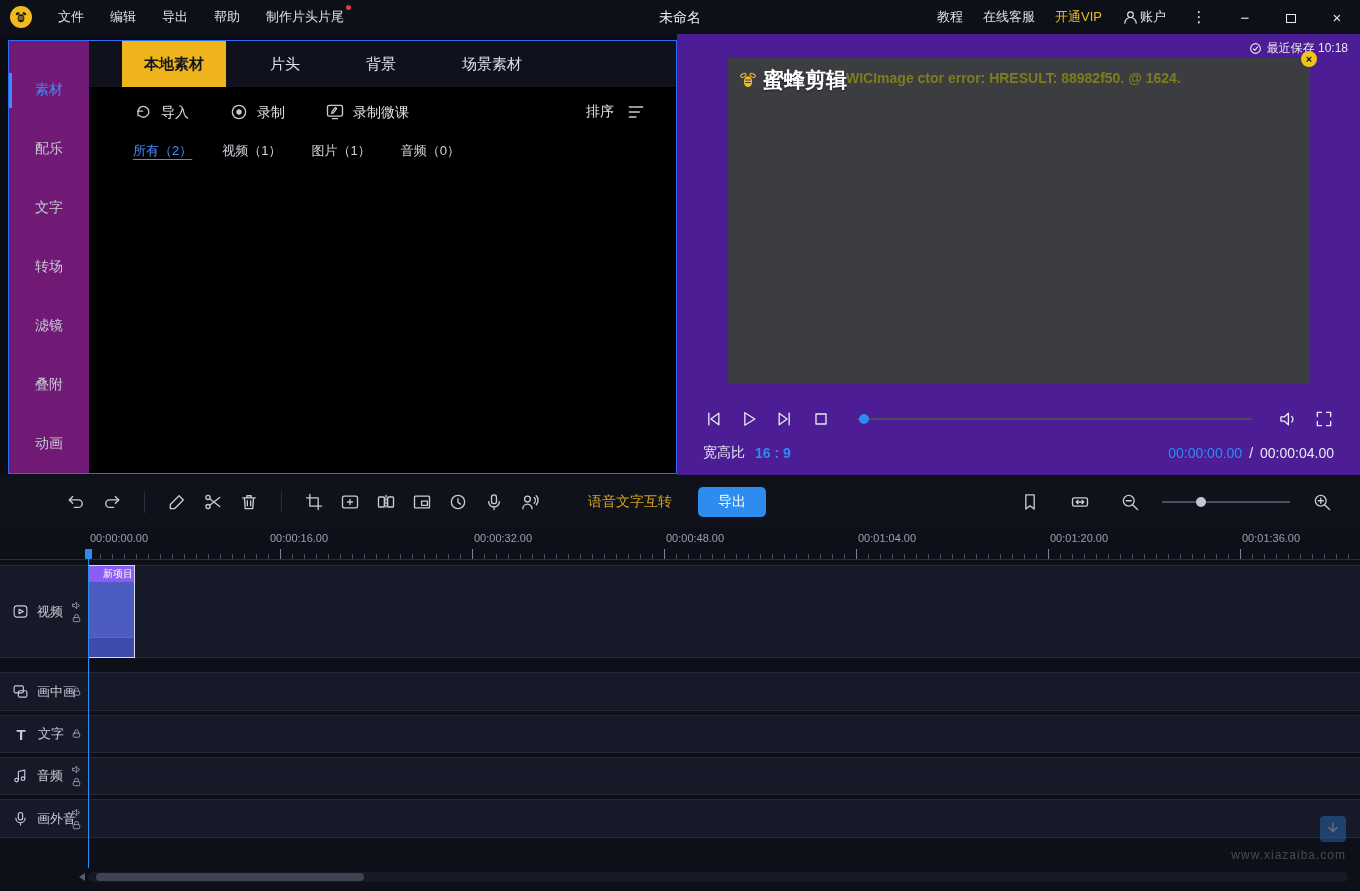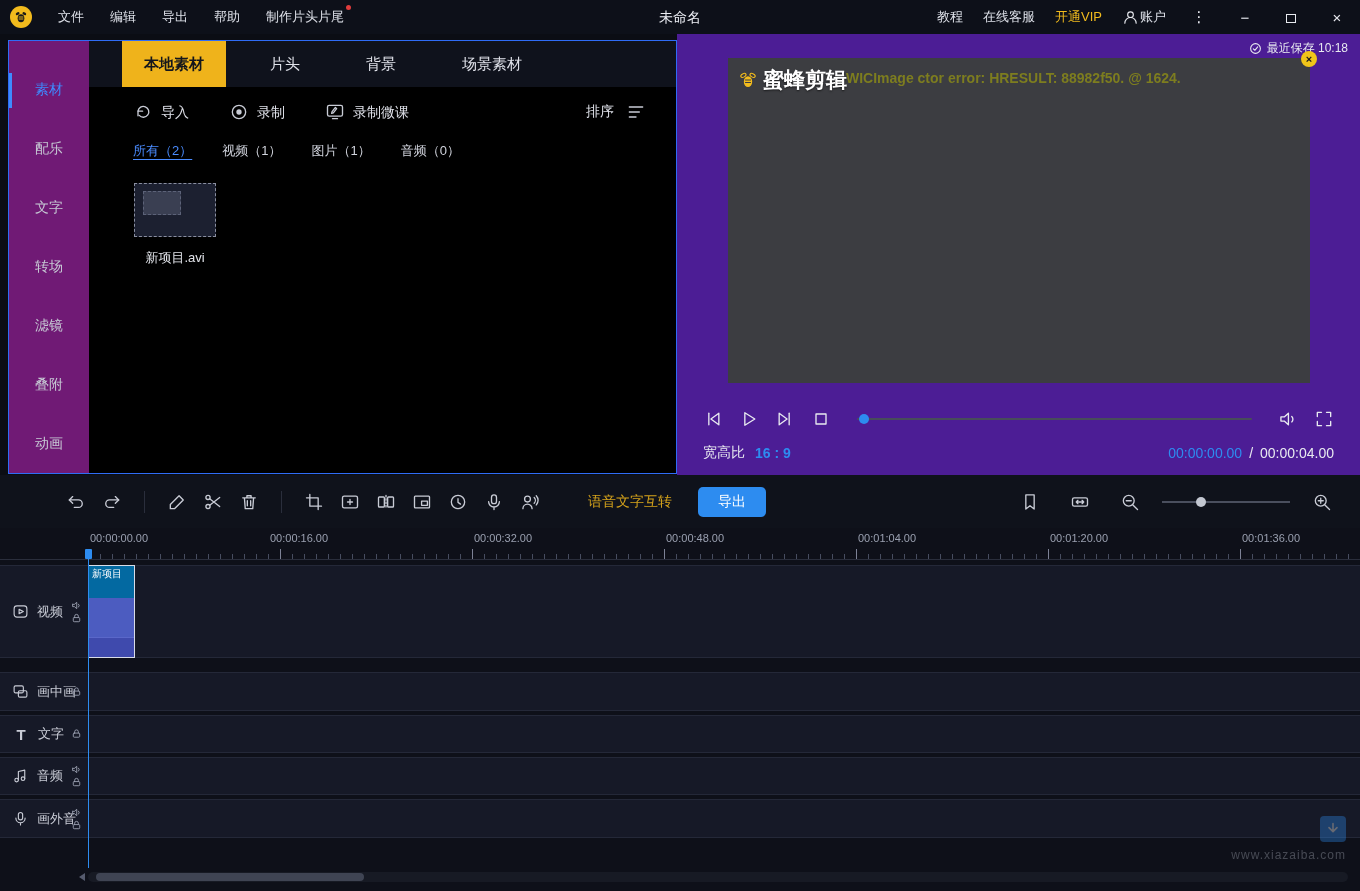--- a/index.html
+++ b/index.html
@@ -83,21 +83,21 @@
 .ruler-ticks{position:absolute;left:88px;right:0;bottom:0;height:10px;
  background-image:repeating-linear-gradient(to right,#7d8296 0 1px,transparent 1px 192px),repeating-linear-gradient(to right,#474d60 0 1px,transparent 1px 12px);
  background-size:100% 10px,100% 5px;background-position:left bottom,left bottom;background-repeat:no-repeat}
 .trow{position:absolute;left:0;right:0;background:#161927;border-top:1px solid #242838;border-bottom:1px solid #242838}
 .thead{position:absolute;left:0;top:0;bottom:0;width:88px;display:flex;align-items:center;padding-left:12px;gap:8px}
 .tlabel{font-size:13px;color:#c9ccd6;white-space:nowrap}
 .tmini{position:absolute;right:6px;top:50%;transform:translateY(-50%);display:flex;flex-direction:column;gap:2px;align-items:center}
 .tglyph{font-size:15px;color:#c9ccd6;font-weight:bold;width:18px;text-align:center}
 .tlane{position:absolute;left:88px;right:0;top:0;bottom:0}
 .clip{position:absolute;left:0;top:-1px;bottom:-1px;width:47px;border:1px solid #d8dce8;display:flex;flex-direction:column;overflow:hidden}
-.clip-label{height:32px;background:#0369a1;color:#fff;font-size:10px;line-height:16px;padding-left:3px;white-space:nowrap}
+.clip-label{height:16px;background:#8b5cf6;color:#fff;font-size:10px;line-height:16px;padding-left:14px;white-space:nowrap}
 .clip-body{flex:1;background:#4c5cc0}
 .clip-foot{height:20px;background:#3f4aad;border-top:1px solid #5a67c9}
 .playhead-line{position:absolute;left:88px;top:22px;height:318px;width:1px;background:#2d8cf0;z-index:20}
 .playhead-handle{position:absolute;left:85px;top:21px;width:7px;height:10px;background:#2d8cf0;border-radius:1px;z-index:21}
 .hscroll{position:absolute;left:88px;right:12px;top:344px;height:10px;background:#171a24;border-radius:5px}
 .hthumb{position:absolute;left:8px;top:1px;width:268px;height:8px;background:#3f4453;border-radius:4px}
 .scroll-arrow{position:absolute;left:-9px;top:1px;width:0;height:0;border-top:4px solid transparent;border-bottom:4px solid transparent;border-right:6px solid #565b6e}
 
 
 .watermark{position:absolute;right:14px;top:288px;display:flex;flex-direction:column;align-items:flex-end;opacity:.35;z-index:5}
@@ -205,26 +205,20 @@
         </div>
 
         <div class="filters">
           <span class="filter active">所有（2）</span>
           <span class="filter">视频（1）</span>
           <span class="filter">图片（1）</span>
           <span class="filter">音频（0）</span>
         </div>
 
         <div class="grid">
-          <div class="gitem">
-            <div class="thumb">
-              <div class="thumb-inner"></div>
-            </div>
-            <div class="gname">新项目.avi</div>
-          </div>
         </div>
       </section>
     </div>
 
     <div class="preview">
       <div class="save-status">
         <svg class="ic ic-xs ic-w" viewBox="0 0 24 24" style="width:13px;height:13px">
             <circle cx="12" cy="12" r="9"></circle>
             <path d="M8 12.5 l2.8 2.8 L16 9"></path>
           </svg>

